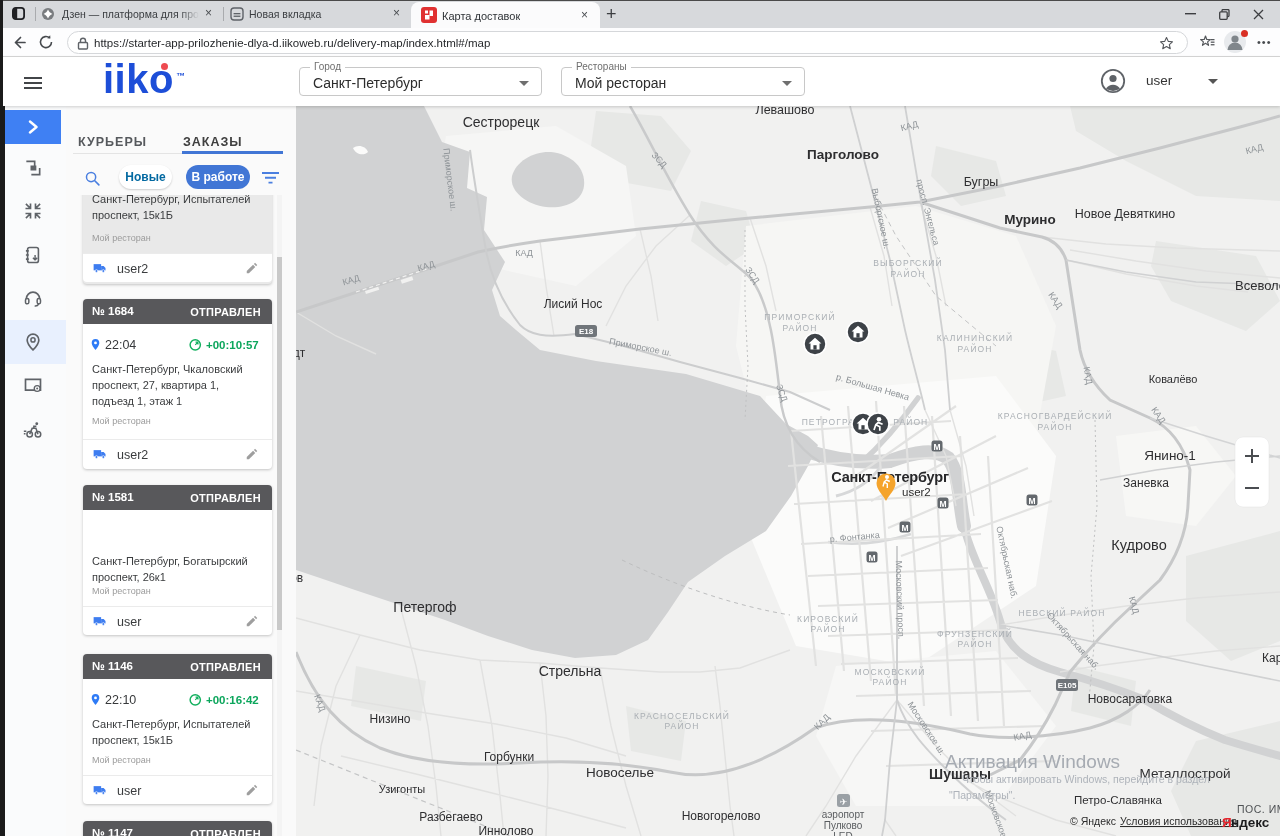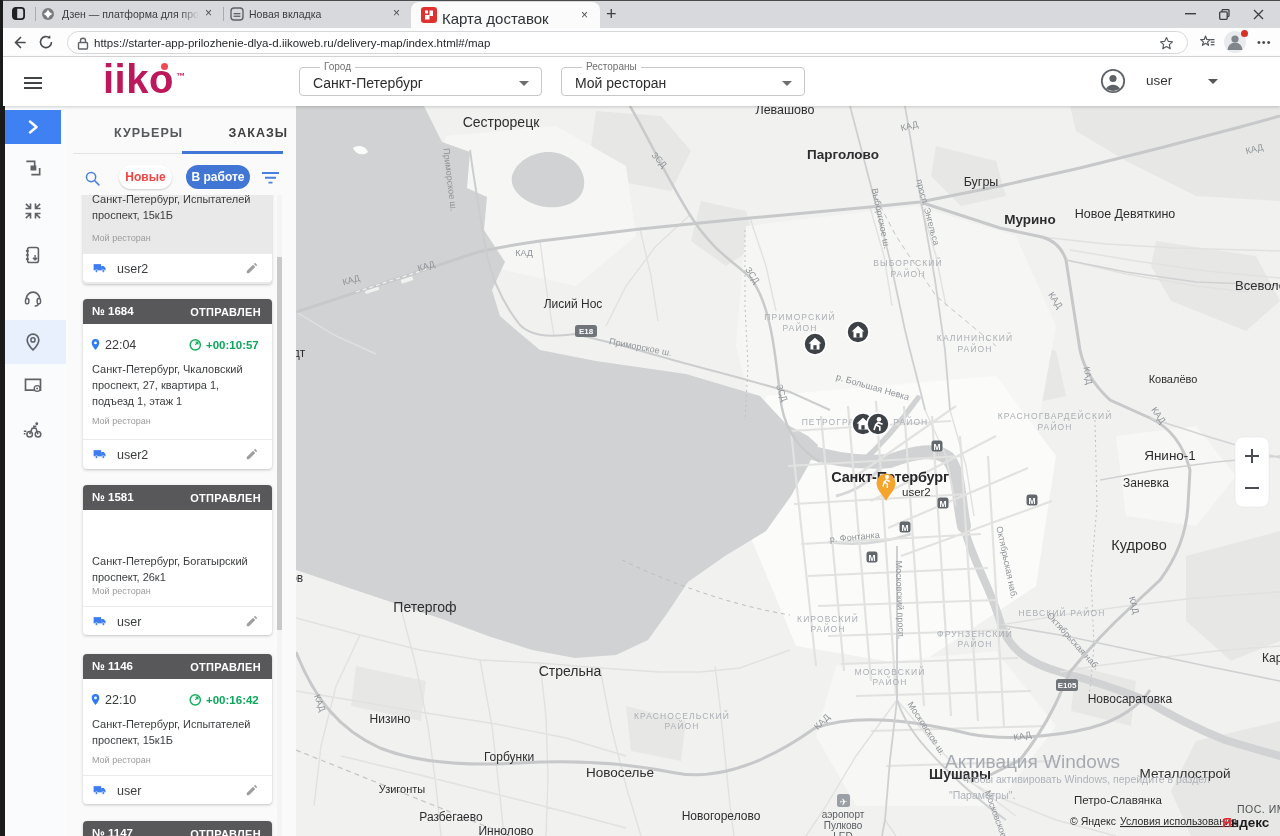--- a/index.html
+++ b/index.html
@@ -7,33 +7,33 @@
 .tabsep{position:absolute;top:7px;width:1px;height:14px;background:#a9abae}
 .tabtitle{position:absolute;top:8px;white-space:nowrap;overflow:hidden;font-size:10.5px;color:#3a3d40}
 .tabx{position:absolute;top:6px;font-size:12px;color:#4a4d51}
 #activetab{position:absolute;left:411px;top:2px;width:189px;height:26px;background:#fbfbfc;border-radius:8px 8px 0 0}
 #newtabbtn{position:absolute;left:606px;top:4px;font-size:18px;color:#3c3e41;font-weight:400}
 #addrbar{position:absolute;left:0;top:28px;width:1280px;height:29px;background:#fdfdfe;border-bottom:1px solid #d8d8d8}
 #urlpill{position:absolute;left:67px;top:3px;width:1121px;height:23px;background:#fff;border:1px solid #d5d7da;border-radius:12px}
 #urltext{position:absolute;left:26px;top:5px;font-size:11.5px;color:#26282b}
 #appheader{position:absolute;left:0;top:57px;width:1280px;height:49px;background:#fff;box-shadow:0 1px 3px rgba(0,0,0,.18);z-index:5}
 .burger b{position:absolute;left:24px;width:18px;height:2px;background:#424548}
-#logo{position:absolute;left:103px;top:0px;font-weight:bold;font-size:40px;color:#be185d;letter-spacing:0.5px}
+#logo{position:absolute;left:103px;top:0px;font-weight:bold;font-size:40px;color:#1d4ed8;letter-spacing:0.5px}
 .mselect{position:absolute;top:10px;height:29px;border:1px solid #c8c8c8;border-radius:4px;background:#fff}
-.mselect .lbl{position:absolute;left:20px;top:-7px;background:#fff;padding:0 4px;font-size:10px;color:#6f6f6f}
+.mselect .lbl{position:absolute;left:10px;top:-7px;background:#fff;padding:0 4px;font-size:10px;color:#6f6f6f}
 .mselect .val{position:absolute;left:13px;top:7px;font-size:14px;color:#2c2c2c}
 .caret{position:absolute;width:0;height:0;border-left:5px solid transparent;border-right:5px solid transparent;border-top:5px solid #6f6f6f}
 #userbox{position:absolute;left:1090px;top:9px;width:168px;height:30px}
 #content{position:absolute;left:0;top:106px;width:1280px;height:730px;background:#fafafa}
 #sidebar{position:absolute;left:0;top:0;width:66px;height:730px;background:#fafbfc}
 #sidebtn{position:absolute;left:5px;top:4px;width:56px;height:34px;background:#3f80f3;color:#fff;text-align:center;line-height:34px;font-size:15px;font-weight:bold}
 .sicon{position:absolute;left:23px;width:20px;height:20px}
 #sidehl{position:absolute;left:4px;top:214px;width:62px;height:44px;background:#e8f0fe}
 #panel{position:absolute;left:66px;top:0;width:230px;height:730px;background:#fafafa}
-.ptab{position:absolute;top:3px;width:105px;height:48px;text-align:right;line-height:48px;font-size:12.5px;font-weight:bold;letter-spacing:1px}
+.ptab{position:absolute;top:12px;width:105px;height:48px;text-align:left;line-height:48px;font-size:12.5px;font-weight:bold;letter-spacing:1px}
 #ptabs-underline-gray{position:absolute;left:7px;top:47px;width:110px;height:1px;background:#e4e4e4}
 #ptabs-underline-blue{position:absolute;left:116px;top:45px;width:101px;height:2.5px;background:#4176d5}
 #listclip{position:absolute;left:0px;top:89px;width:230px;height:641px;overflow:hidden}
 .card{position:absolute;left:17px;width:189px;background:#fff;border-radius:4px;box-shadow:0 1px 3px rgba(0,0,0,.22)}
 .chead{position:absolute;left:0;top:0;width:189px;height:25px;background:#58585b;border-radius:4px 4px 0 0;color:#fff}
 .cnum{position:absolute;left:9px;top:6px;font-size:11.5px;font-weight:bold}
 .cstat{position:absolute;right:11px;top:7px;font-size:11px;font-weight:bold;letter-spacing:.3px}
 .crow{position:absolute;left:0;top:25px;width:189px;height:40px}
 .ctime{position:absolute;left:22px;top:14px;font-size:12.5px;color:#37393b}
 .ceta{position:absolute;left:123px;top:15px;font-size:11.5px;color:#0ca65c;font-weight:bold}
@@ -74,21 +74,21 @@
     </svg>
   <div class="tabtitle" style="left:249px;width:130px">Новая вкладка</div>
   <div class="tabx" style="left:393px">×</div>
   <div id="activetab">
     <svg style="position:absolute;left:10px;top:5px" width="16" height="16">
         <rect width="16" height="16" rx="3" fill="#e03131"></rect>
         <rect x="4" y="3.5" width="3" height="3" fill="#fff"></rect>
         <rect x="8.5" y="3.5" width="3.5" height="5.5" fill="#fff"></rect>
         <rect x="4" y="8" width="4.5" height="4.5" fill="#fff"></rect>
       </svg>
-    <div class="tabtitle" style="left:31px;color:#2f3337;font-size:15px">Карта доставок</div>
+    <div class="tabtitle" style="left:31px;color:#2f3337;font-size:11px">Карта доставок</div>
     <div class="tabx" style="left:170px">×</div>
   </div>
   <div id="newtabbtn">+</div>
   <svg style="position:absolute;left:1185px;top:13px" width="11" height="2">
       <rect width="11" height="1.4" fill="#3c3e41"></rect>
     </svg>
   <svg style="position:absolute;left:1219px;top:9px" width="11" height="11" viewBox="0 0 11 11">
       <rect x="0.7" y="2.8" width="7.5" height="7.5" rx="1" fill="none" stroke="#3c3e41" stroke-width="1.3"></rect>
       <path d="M3 2.8 V1.6 a1 1 0 0 1 1-1 h5 a1 1 0 0 1 1 1 v5 a1 1 0 0 1-1 1 H8.4" fill="none" stroke="#3c3e41" stroke-width="1.3"></path>
     </svg>
@@ -204,21 +204,21 @@
   </div>
   <div id="panel">
     <div class="ptab" style="left:12px;color:#56595d">КУРЬЕРЫ</div>
     <div class="ptab" style="left:117px;color:#404040">ЗАКАЗЫ</div>
     <div id="ptabs-underline-gray"></div>
     <div id="ptabs-underline-blue"></div>
     <svg style="position:absolute;left:18px;top:64px" width="17" height="17" viewBox="0 0 24 24">
         <circle cx="10" cy="10" r="6.5" fill="none" stroke="#4a7fe0" stroke-width="2.1"></circle>
         <path d="M15.2 15.2 21 21" stroke="#4a7fe0" stroke-width="2.3" stroke-linecap="round"></path>
       </svg>
-    <div style="position:absolute;left:53px;top:59px;width:53px;height:24px;background:#fff;border-radius:12px;box-shadow:0 1px 2px rgba(0,0,0,.18);text-align:center;line-height:24px;font-size:12px;color:#ef4444;font-weight:bold">Новые</div>
+    <div style="position:absolute;left:53px;top:59px;width:53px;height:24px;background:#fff;border-radius:12px;box-shadow:0 1px 2px rgba(0,0,0,.18);text-align:center;line-height:24px;font-size:12px;color:#0369a1;font-weight:bold">Новые</div>
     <div style="position:absolute;left:120px;top:59px;width:64px;height:24px;background:#4176d5;border-radius:12px;text-align:center;line-height:24px;font-size:12px;color:#fff;font-weight:bold">В работе</div>
     <svg style="position:absolute;left:196px;top:66px" width="17" height="12" viewBox="0 0 17 12">
         <path d="M0 1h17M3 5.8h11M6.5 10.6h4" stroke="#4a7fe0" stroke-width="1.9"></path>
       </svg>
     <div id="listclip">
 
       <div class="card" style="top:-66px;height:155px;background:#e9e9e9">
 
         <div class="caddr" style="top:62px">Санкт-Петербург, Испытателей проспект, 15к1Б</div>
         <div class="crest" style="top:104px">Мой ресторан</div>

